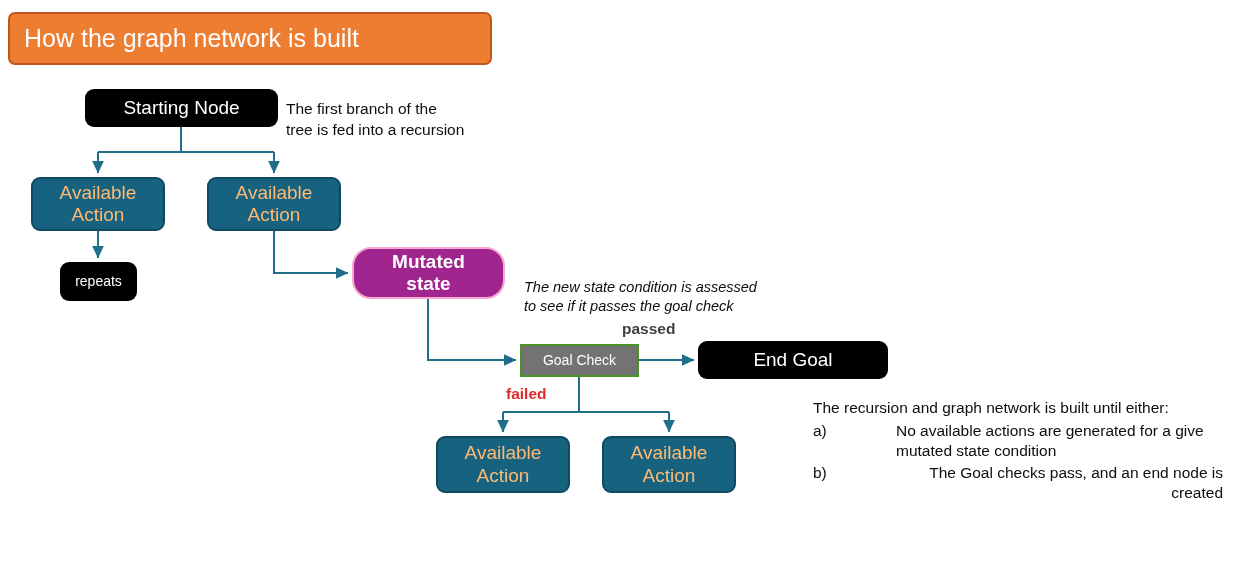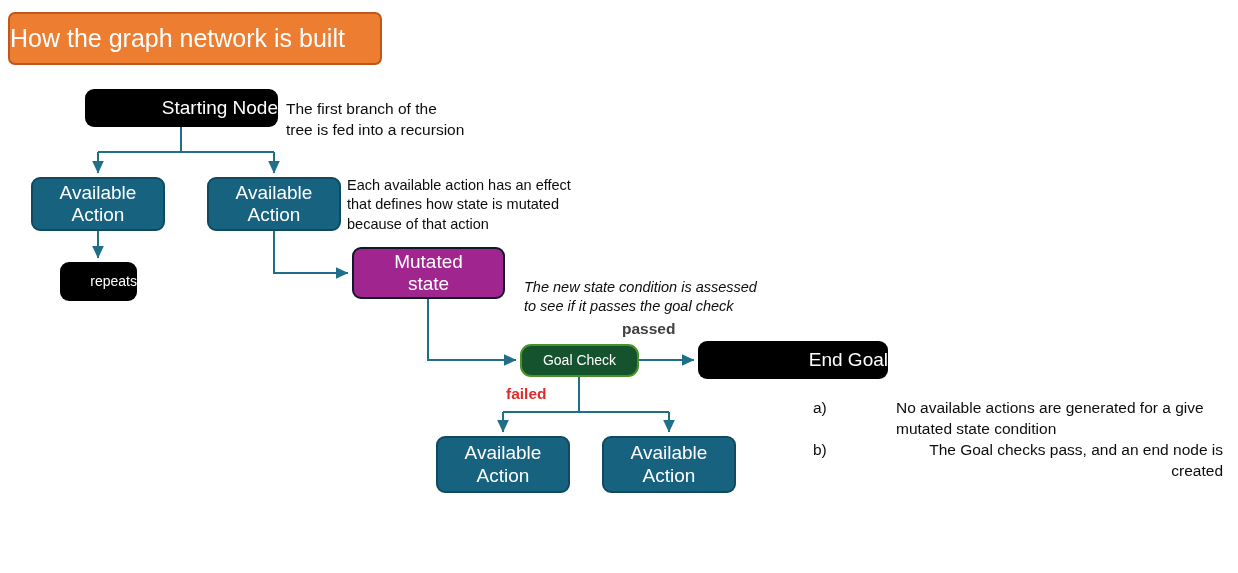--- a/index.html
+++ b/index.html
@@ -31,56 +31,57 @@
     align-items: center;
     justify-content: center;
     text-align: center;
     box-sizing: border-box;
     line-height: 1.18;
   }
   .title-banner {
     position: absolute;
     left: 8px;
     top: 12px;
-    width: 374px;
+    width: 484px;
     height: 53px;
     background: #ED7D31;
     border: 2px solid #C0561C;
     border-radius: 7px;
     display: flex;
     align-items: center;
+    padding-left: 14px;
     box-sizing: border-box;
     color: #ffffff;
     font-size: 25px;
   }
   .n-black {
     background: #000000;
     color: #ffffff;
     border-radius: 9px;
-    justify-content: flex-end;
   }
   .n-teal {
     background: #1F6F8B;
     background: #17627F;
-    color: #ffffff;
+    color: #fdba74;
     border: 2px solid #0F4A60;
     border-radius: 9px;
     text-align: center;
   }
   .n-purple {
     background: #A0258F;
     color: #ffffff;
-    border: 2px solid #0f172a;
-    border-radius: 9px;
+    border: 2px solid #f9a8d4;
+    border-radius: 19px;
+    font-weight: bold;
   }
   .n-green {
-    background: #14532d;
+    background: #737373;
     color: #ffffff;
     border: 2px solid #4A9226;
-    border-radius: 11px;
+    border-radius: 0;
   }
   .note {
     position: absolute;
     color: #0d0d0d;
     font-size: 15.5px;
     line-height: 1.33;
     white-space: pre-line;
   }
   .edge-label {
     position: absolute;
@@ -199,29 +200,27 @@
     <span>passed</span>
   </div>
 
   <div class="edge-label" style="left:506px; top:385px; color:#E02B2B;">
     <span>failed</span>
   </div>
 
   <div class="note" style="left:286px; top:99px; width:240px;">The first branch of the
 tree is fed into a recursion</div>
 
-  <div class="note" style="left:347px; top:176px; width:268px; font-size:14.5px;">Each available action has an effect
-that defines how state is mutated
-because of that action</div>
 
   <div class="note" style="left:524px; top:278px; width:305px; font-size:14.5px;font-style:italic;">The new state condition is assessed
 to see if it passes the goal check</div>
 
 
   <div class="summary">
+    <p class="lead">The recursion and graph network is built until either:</p>
     <ol>
       <li>
         <span class="marker">a)</span>
         <span class="body" style="white-space:pre-line;">No available actions are generated for a give
 mutated state condition</span>
       </li>
       <li>
         <span class="marker">b)</span>
         <span class="body" style="white-space:pre-line;text-align:right;">The Goal checks pass, and an end node is
 created</span>

